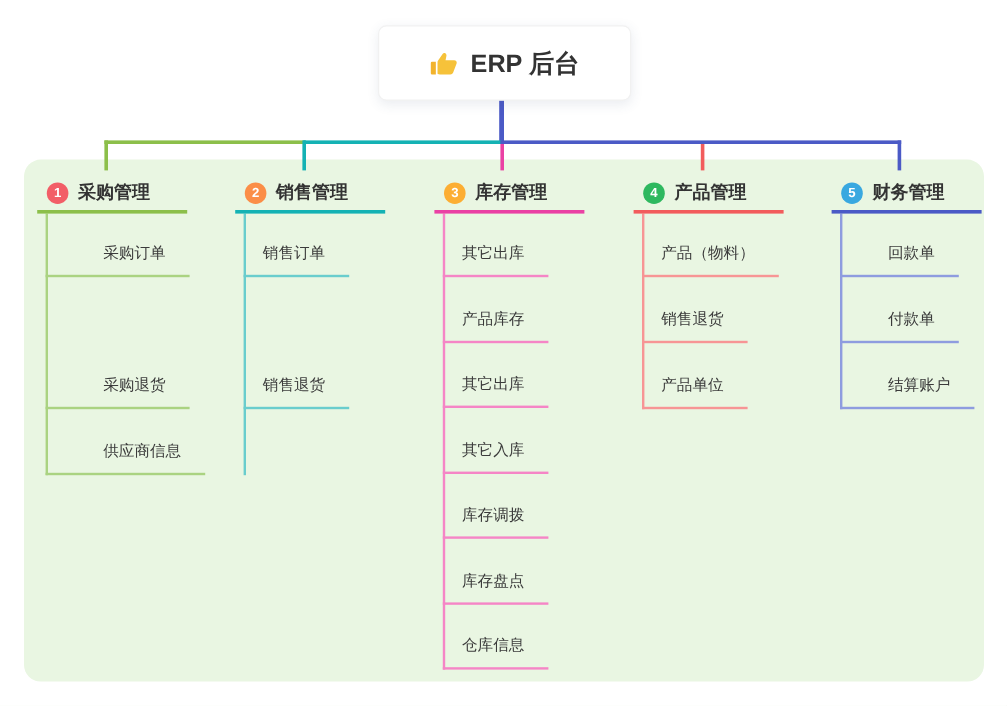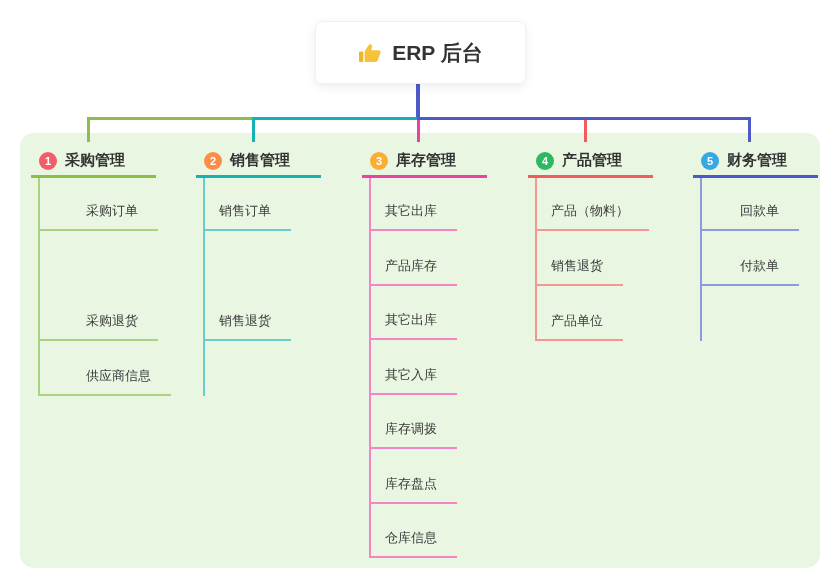--- a/index.html
+++ b/index.html
@@ -142,14 +142,15 @@
   <div class="child c4" style="top:257px">销售退货</div>
   <div class="child c4" style="top:312px">产品单位</div>
 
   <div class="branch-title bt5">
     <span class="badge bg5">5</span>
     <span>财务管理</span>
   </div>
   <div class="rail r5"></div>
   <div class="child c5" style="top:202px">回款单</div>
   <div class="child c5" style="top:257px">付款单</div>
+  <div class="child c5" style="top:312px">结算账户</div>
 
 </div>
 
 </body></html>

